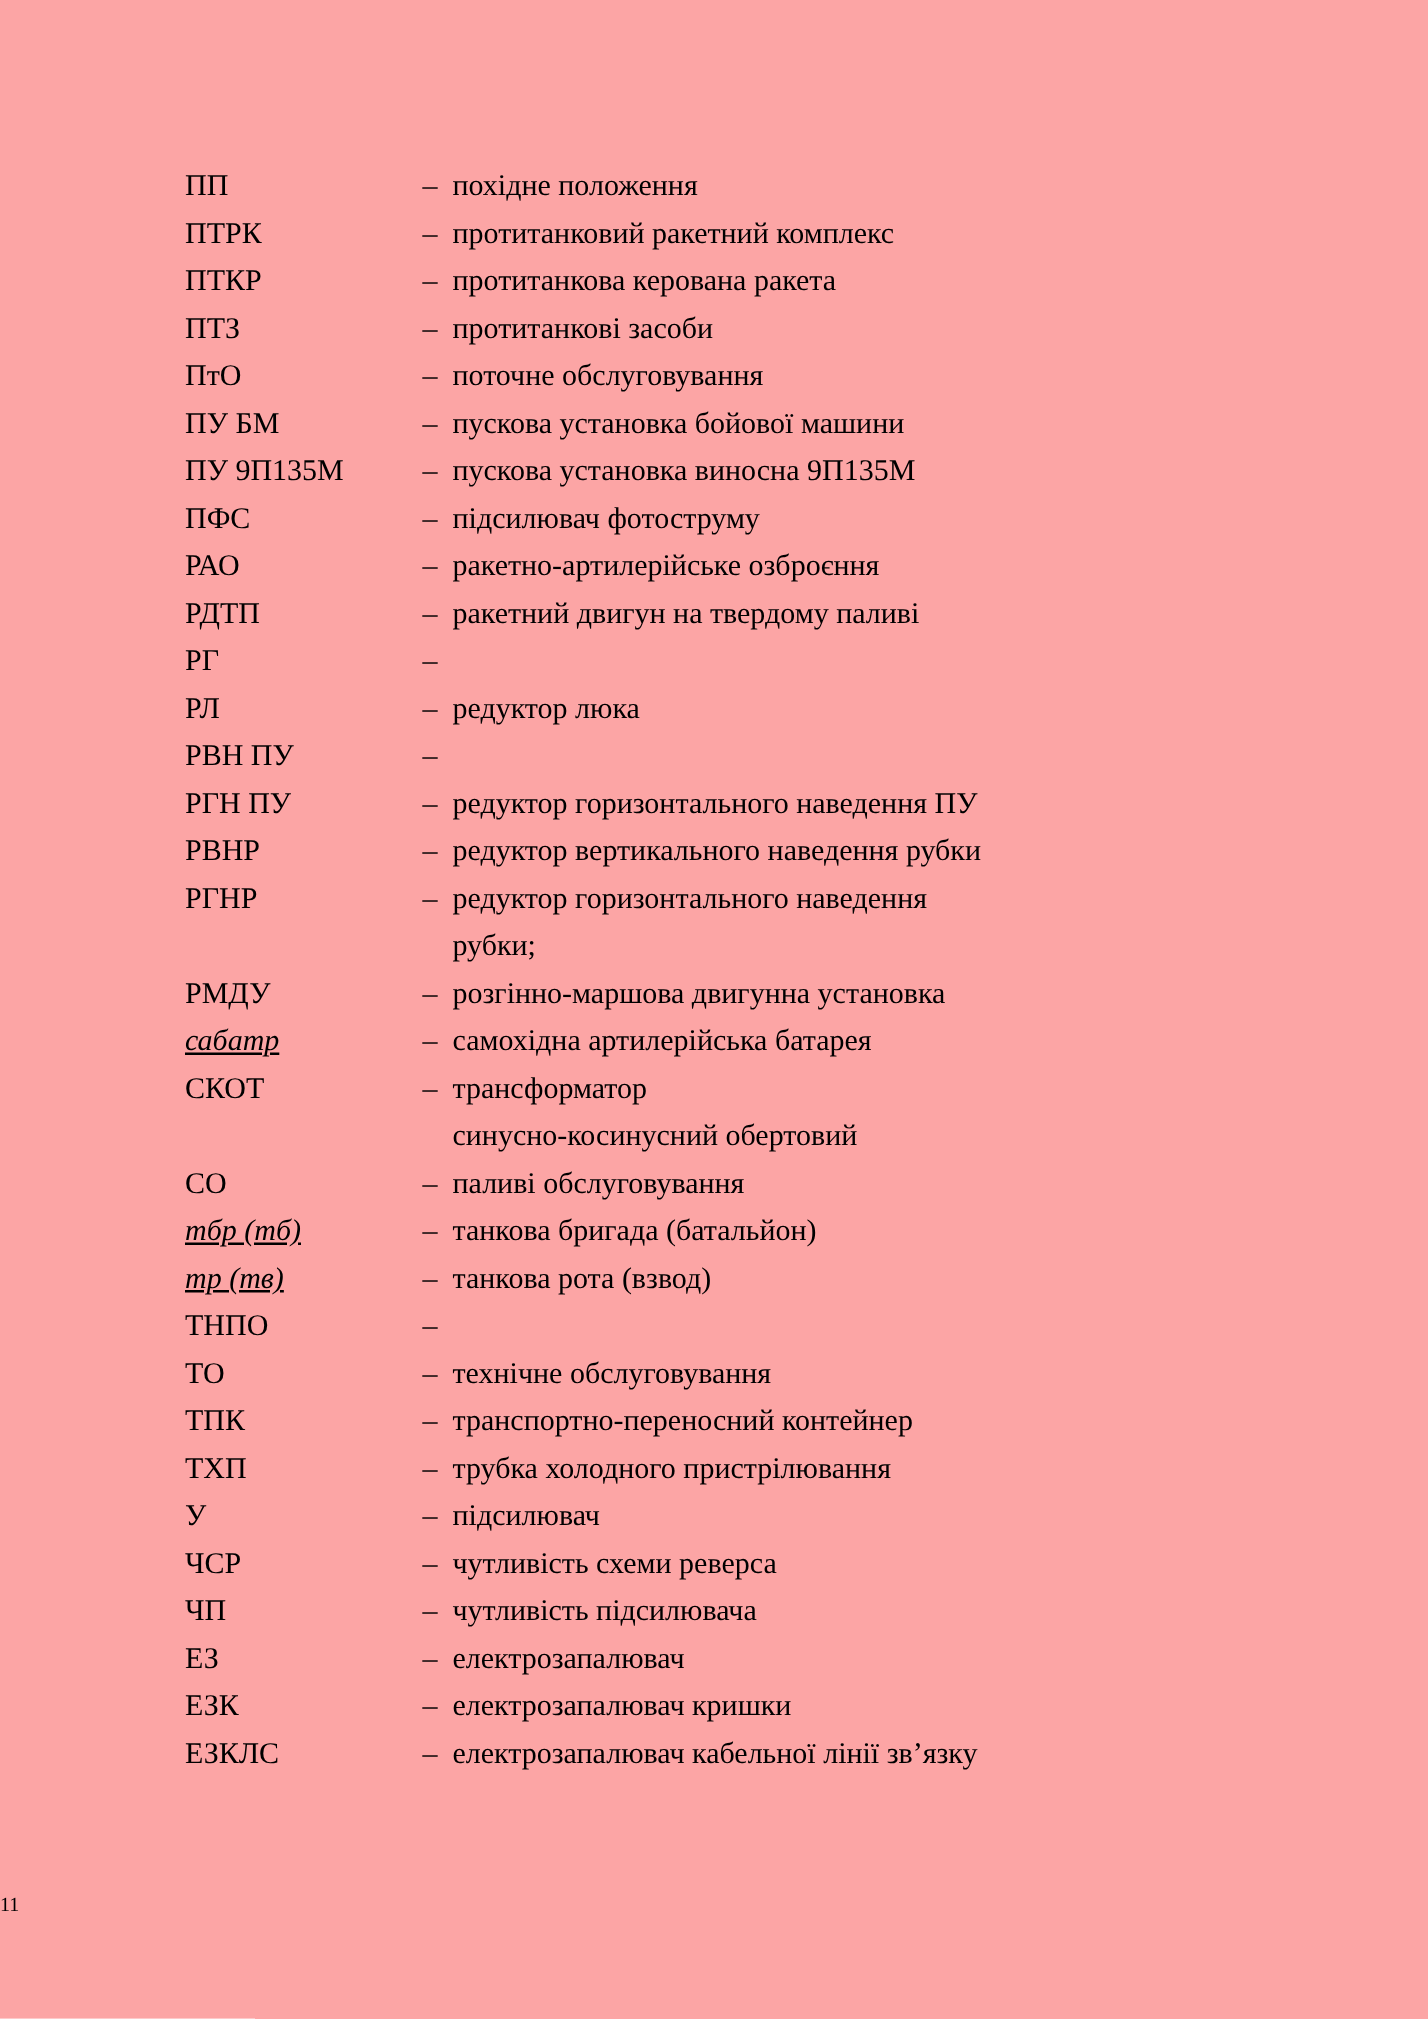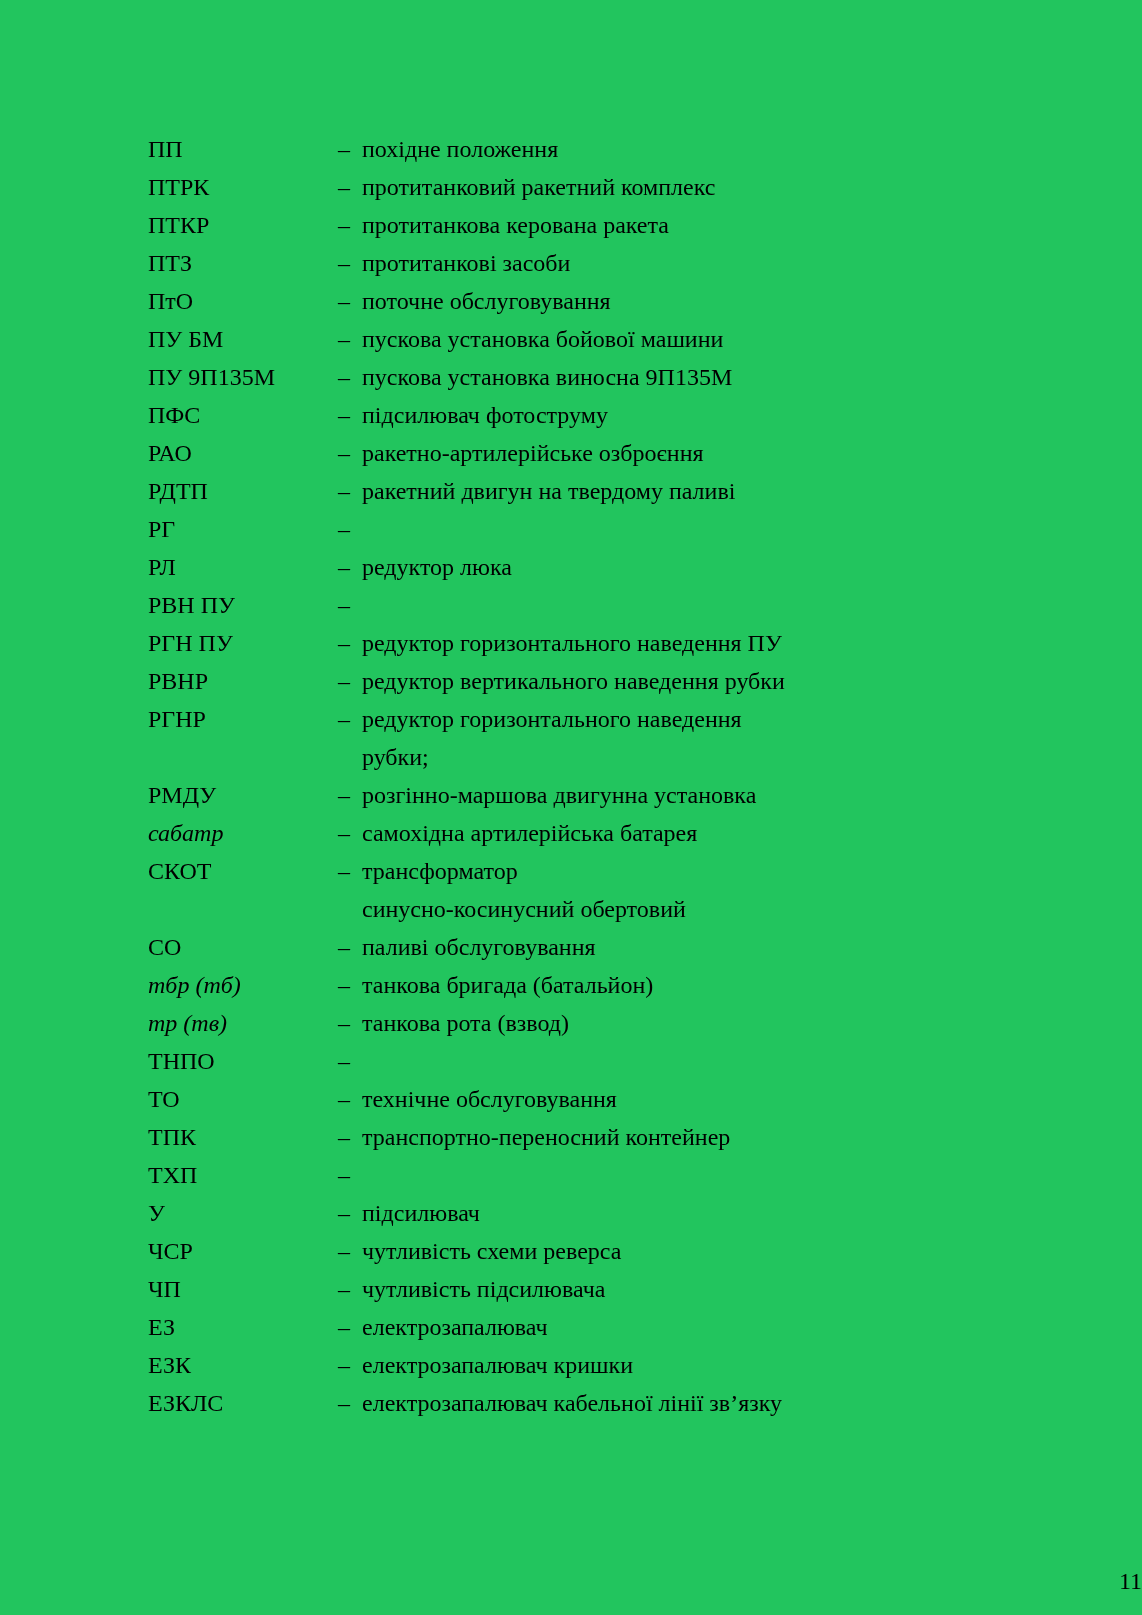--- a/index.html
+++ b/index.html
@@ -4,21 +4,21 @@
 <style>
   html, body {
     margin: 0;
     padding: 0;
     background: #ffffff;
   }
   .page {
     position: relative;
     width: 1142px;
     height: 1615px;
-    background: #22c55e;
+    background: #fca5a5;
     font-family: "Liberation Serif", "DejaVu Serif", serif;
     color: #000000;
     overflow: hidden;
   }
   .abbrev-list {
     position: absolute;
     top: 130px;
     left: 148px;
     width: 860px;
   }
@@ -27,34 +27,35 @@
     grid-template-columns: 190px 24px 1fr;
     font-size: 24px;
     line-height: 38px;
     align-items: start;
   }
   .term {
     white-space: nowrap;
   }
   .term.italic {
     font-style: italic;
+    text-decoration: underline;
   }
   .dash {
     text-align: left;
   }
   .def div {
     white-space: nowrap;
   }
   .page-number {
     position: absolute;
-    top: 1566px;
+    top: 1510px;
     left: 0;
     width: 100%;
-    text-align: right;
-    font-size: 24px;
+    text-align: left;
+    font-size: 16px;
     line-height: 30px;
   }
 </style>
 </head>
 <body>
 
 <div class="page">
   <div class="abbrev-list">
   <div class="row">
     <span class="term">ПП</span>
@@ -245,20 +246,23 @@
     <span class="term">ТПК</span>
     <span class="dash">–</span>
     <span class="def">
           <div>транспортно-переносний контейнер</div>
         </span>
   </div>
 
   <div class="row">
     <span class="term">ТХП</span>
     <span class="dash">–</span>
+    <span class="def">
+          <div>трубка холодного пристрілювання</div>
+        </span>
   </div>
 
   <div class="row">
     <span class="term">У</span>
     <span class="dash">–</span>
     <span class="def">
           <div>підсилювач</div>
         </span>
   </div>
 

